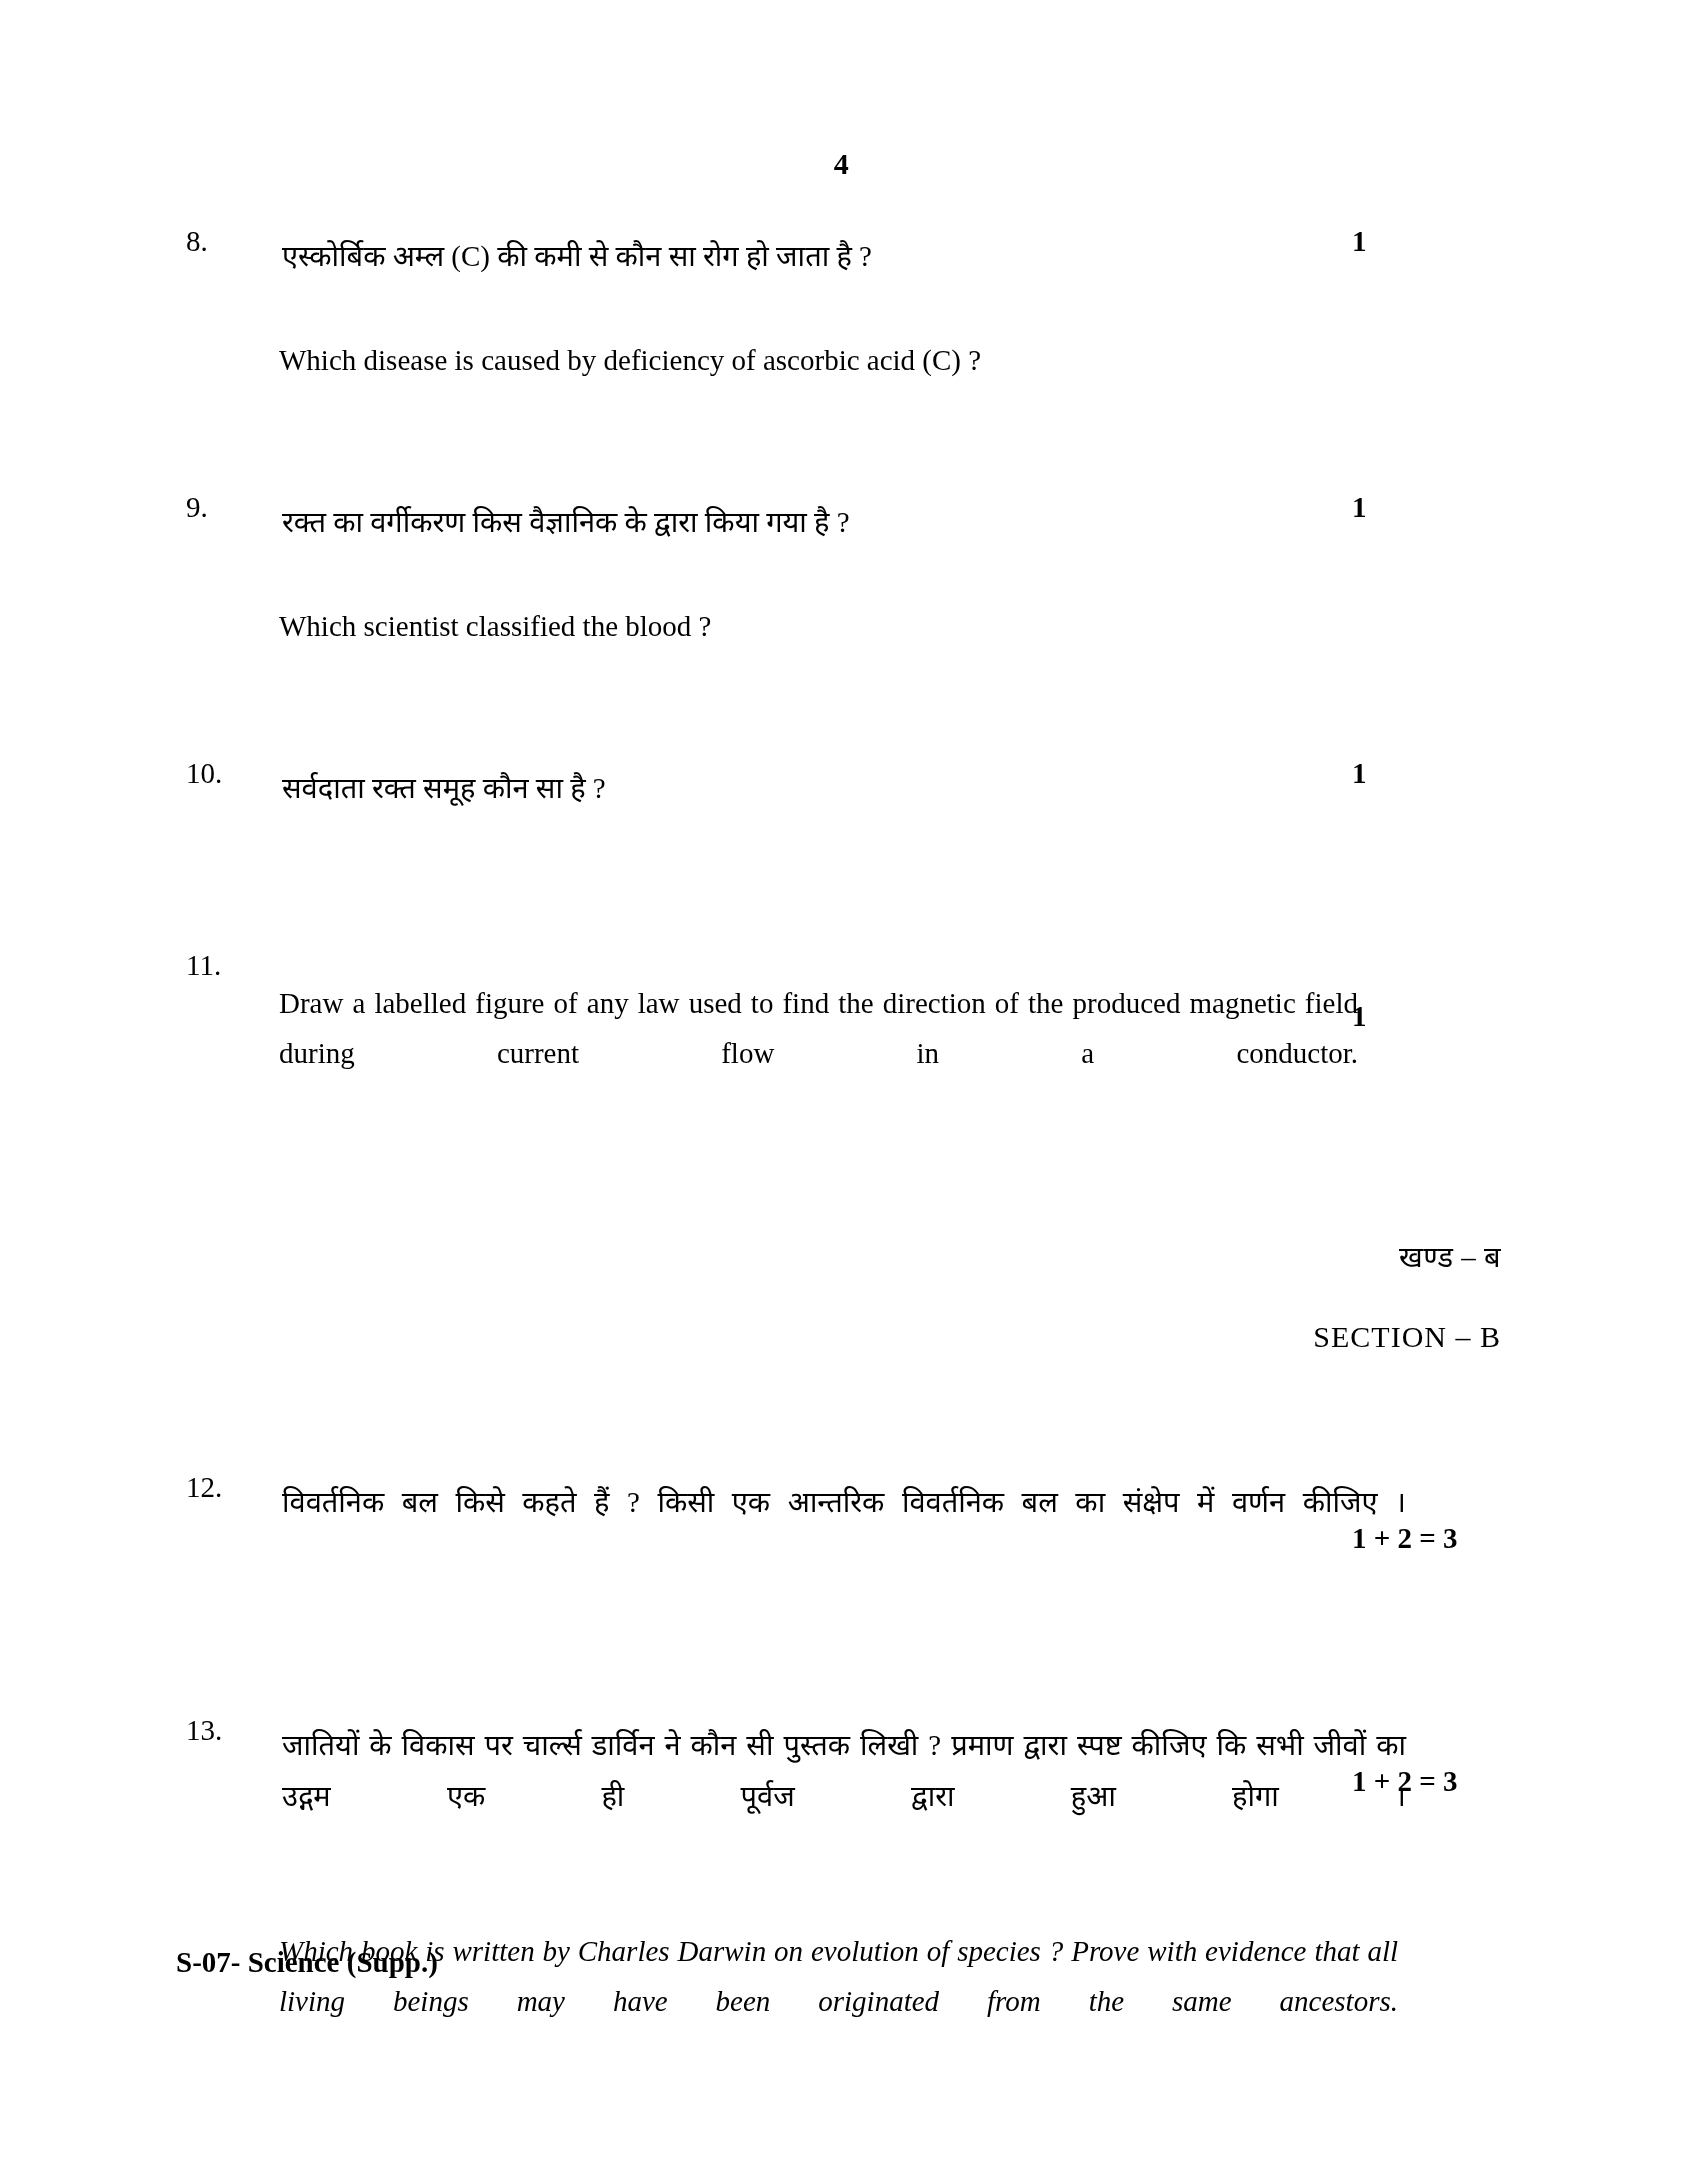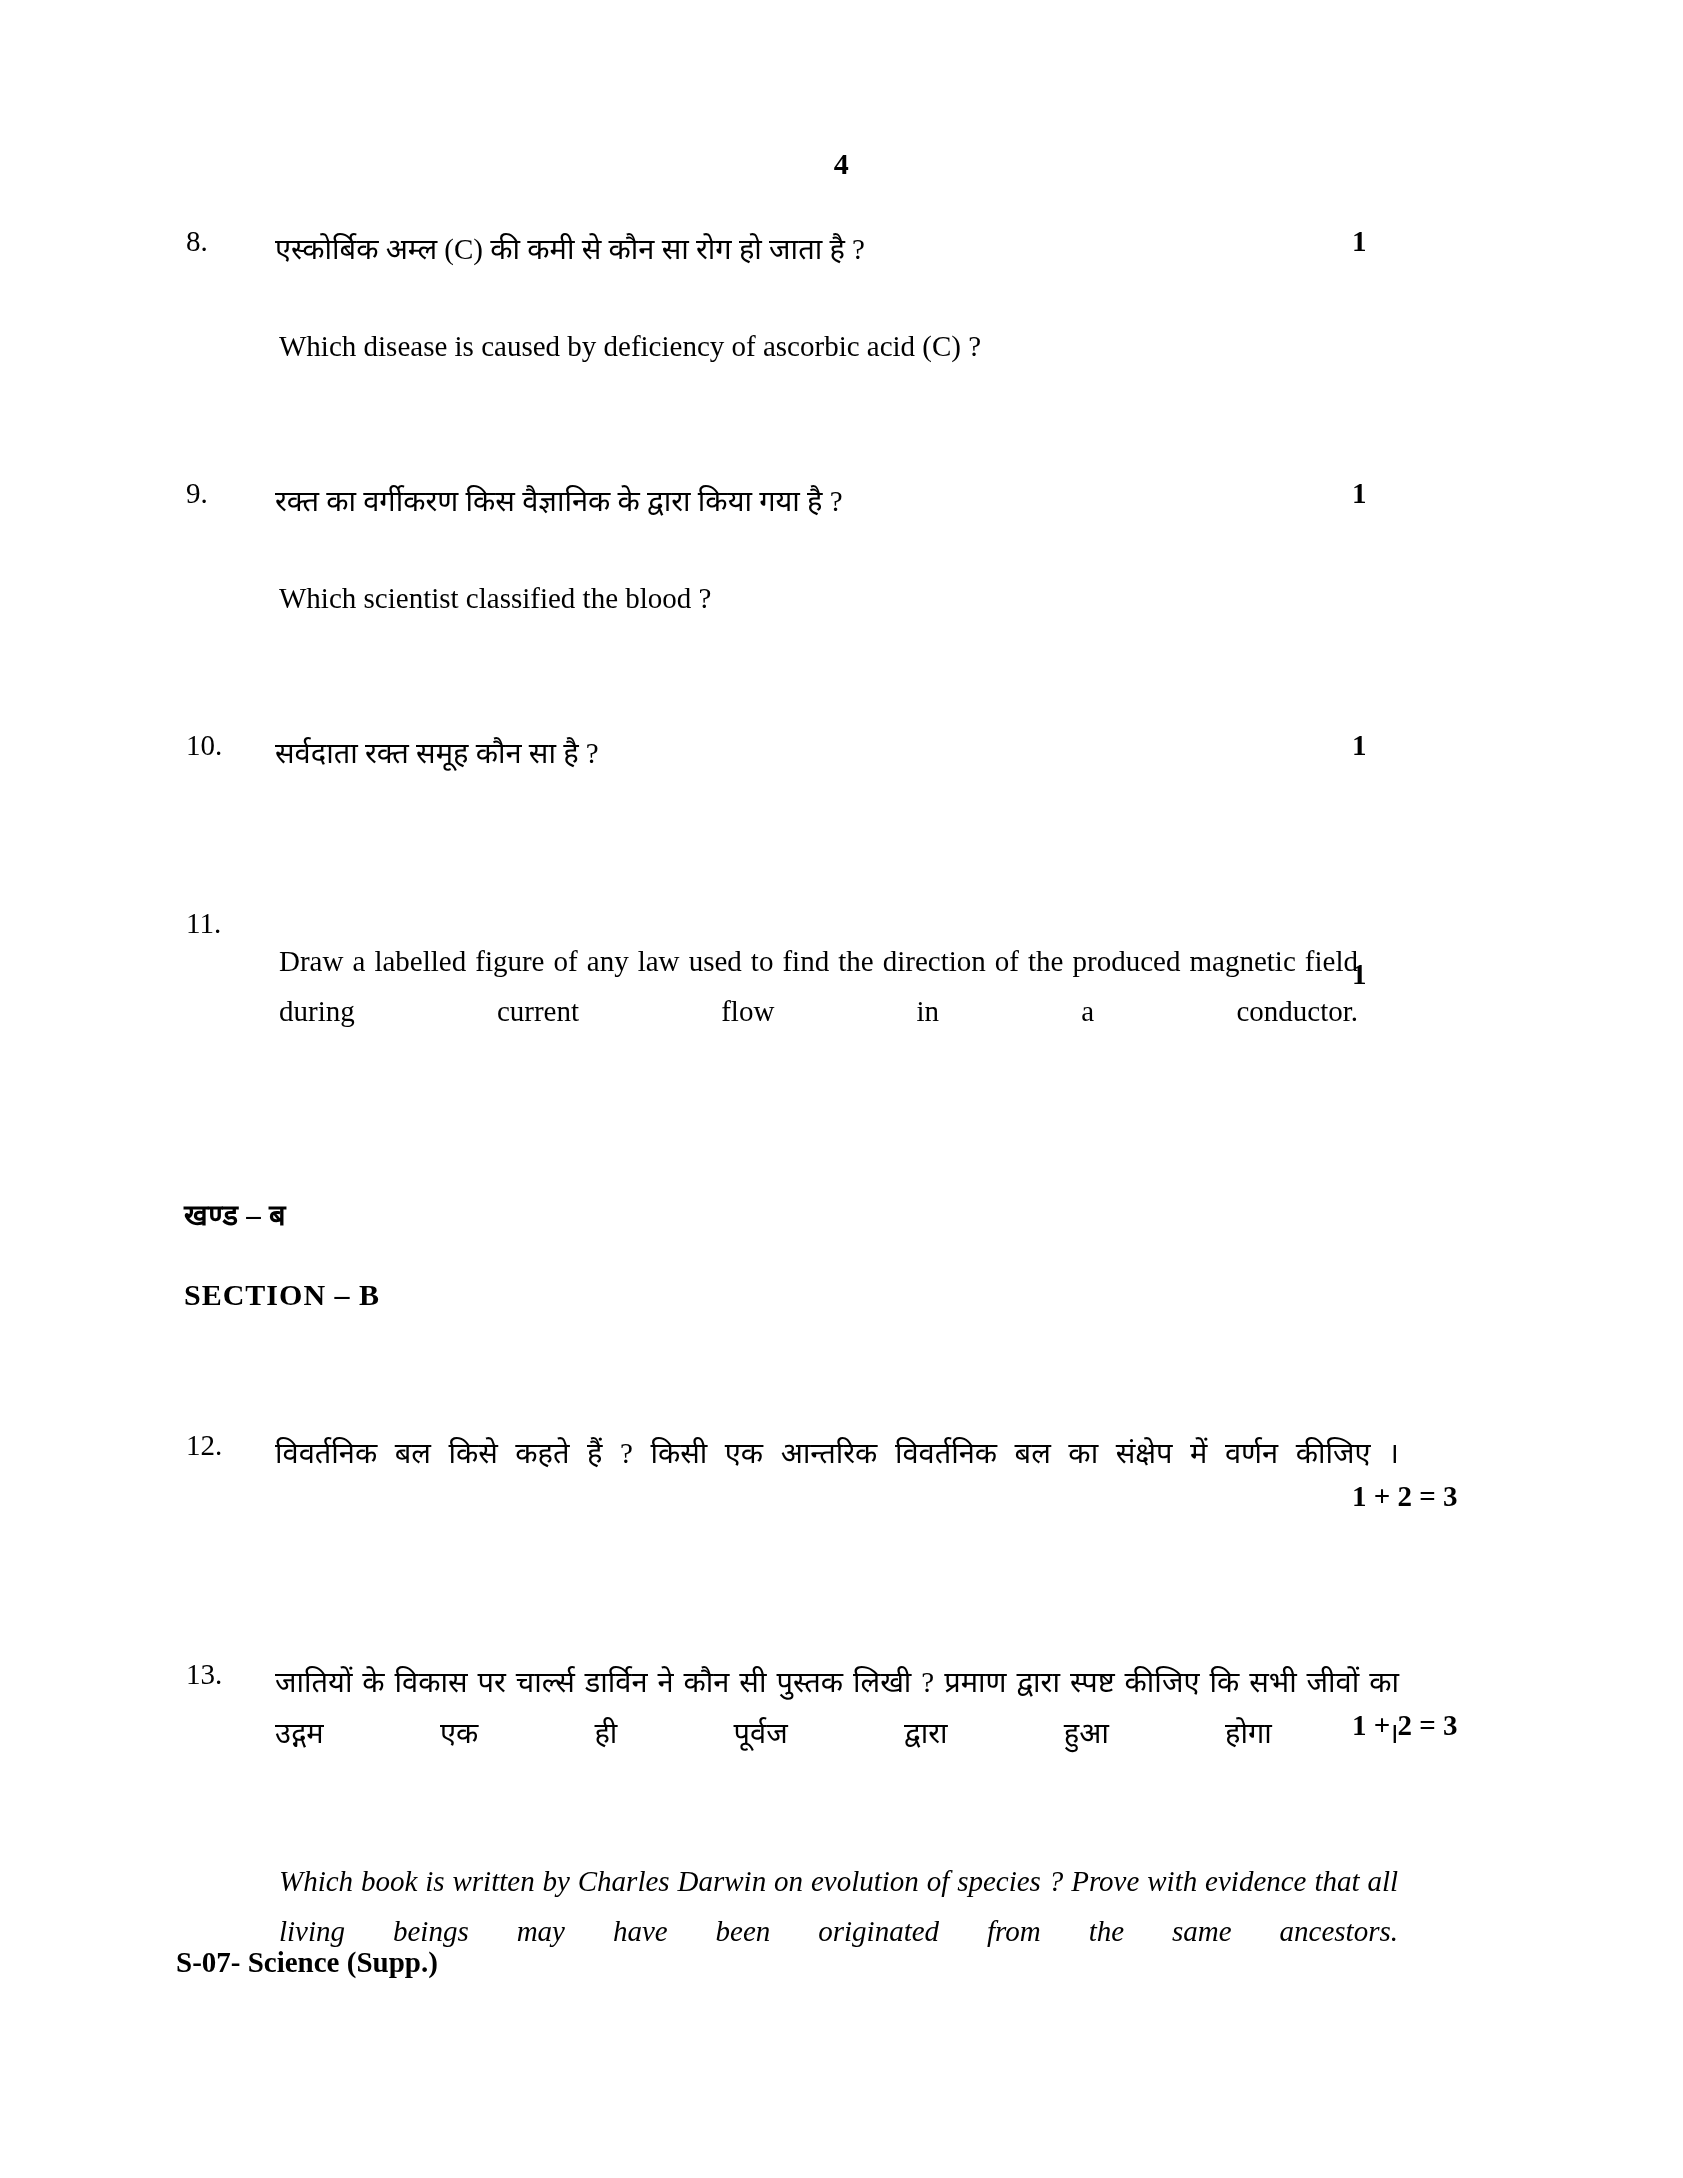--- a/index.html
+++ b/index.html
@@ -66,21 +66,21 @@
   .qbody {
     flex: 1 1 auto;
     min-width: 0;
   }
 
   .hi {
     font-size: 29px;
     line-height: 51px;
     text-align: justify;
     text-justify: inter-word;
-    margin: 8px;
+    margin: 15px;
     font-family: Liberation Serif, serif;
   }
   .en {
     font-size: 29px;
     line-height: 50px;
     text-align: justify;
     text-justify: inter-word;
     margin: 12px;
   }
 
@@ -104,22 +104,22 @@
     white-space: nowrap;
   }
 
   
   .gap-sm { height: 26px; }
   .gap-lg { height: 85px; }
 
   
   .section-head {
     width: 100%;
-    text-align: left;
-    font-weight: bold;
+    text-align: right;
+    font-weight: normal;
   }
   .section-head .hindi-head {
     font-size: 29px;
     line-height: 53px;
     letter-spacing: 0.5px;
   }
   .section-head .english-head {
     font-size: 30px;
     line-height: 53px;
     letter-spacing: 1px;

